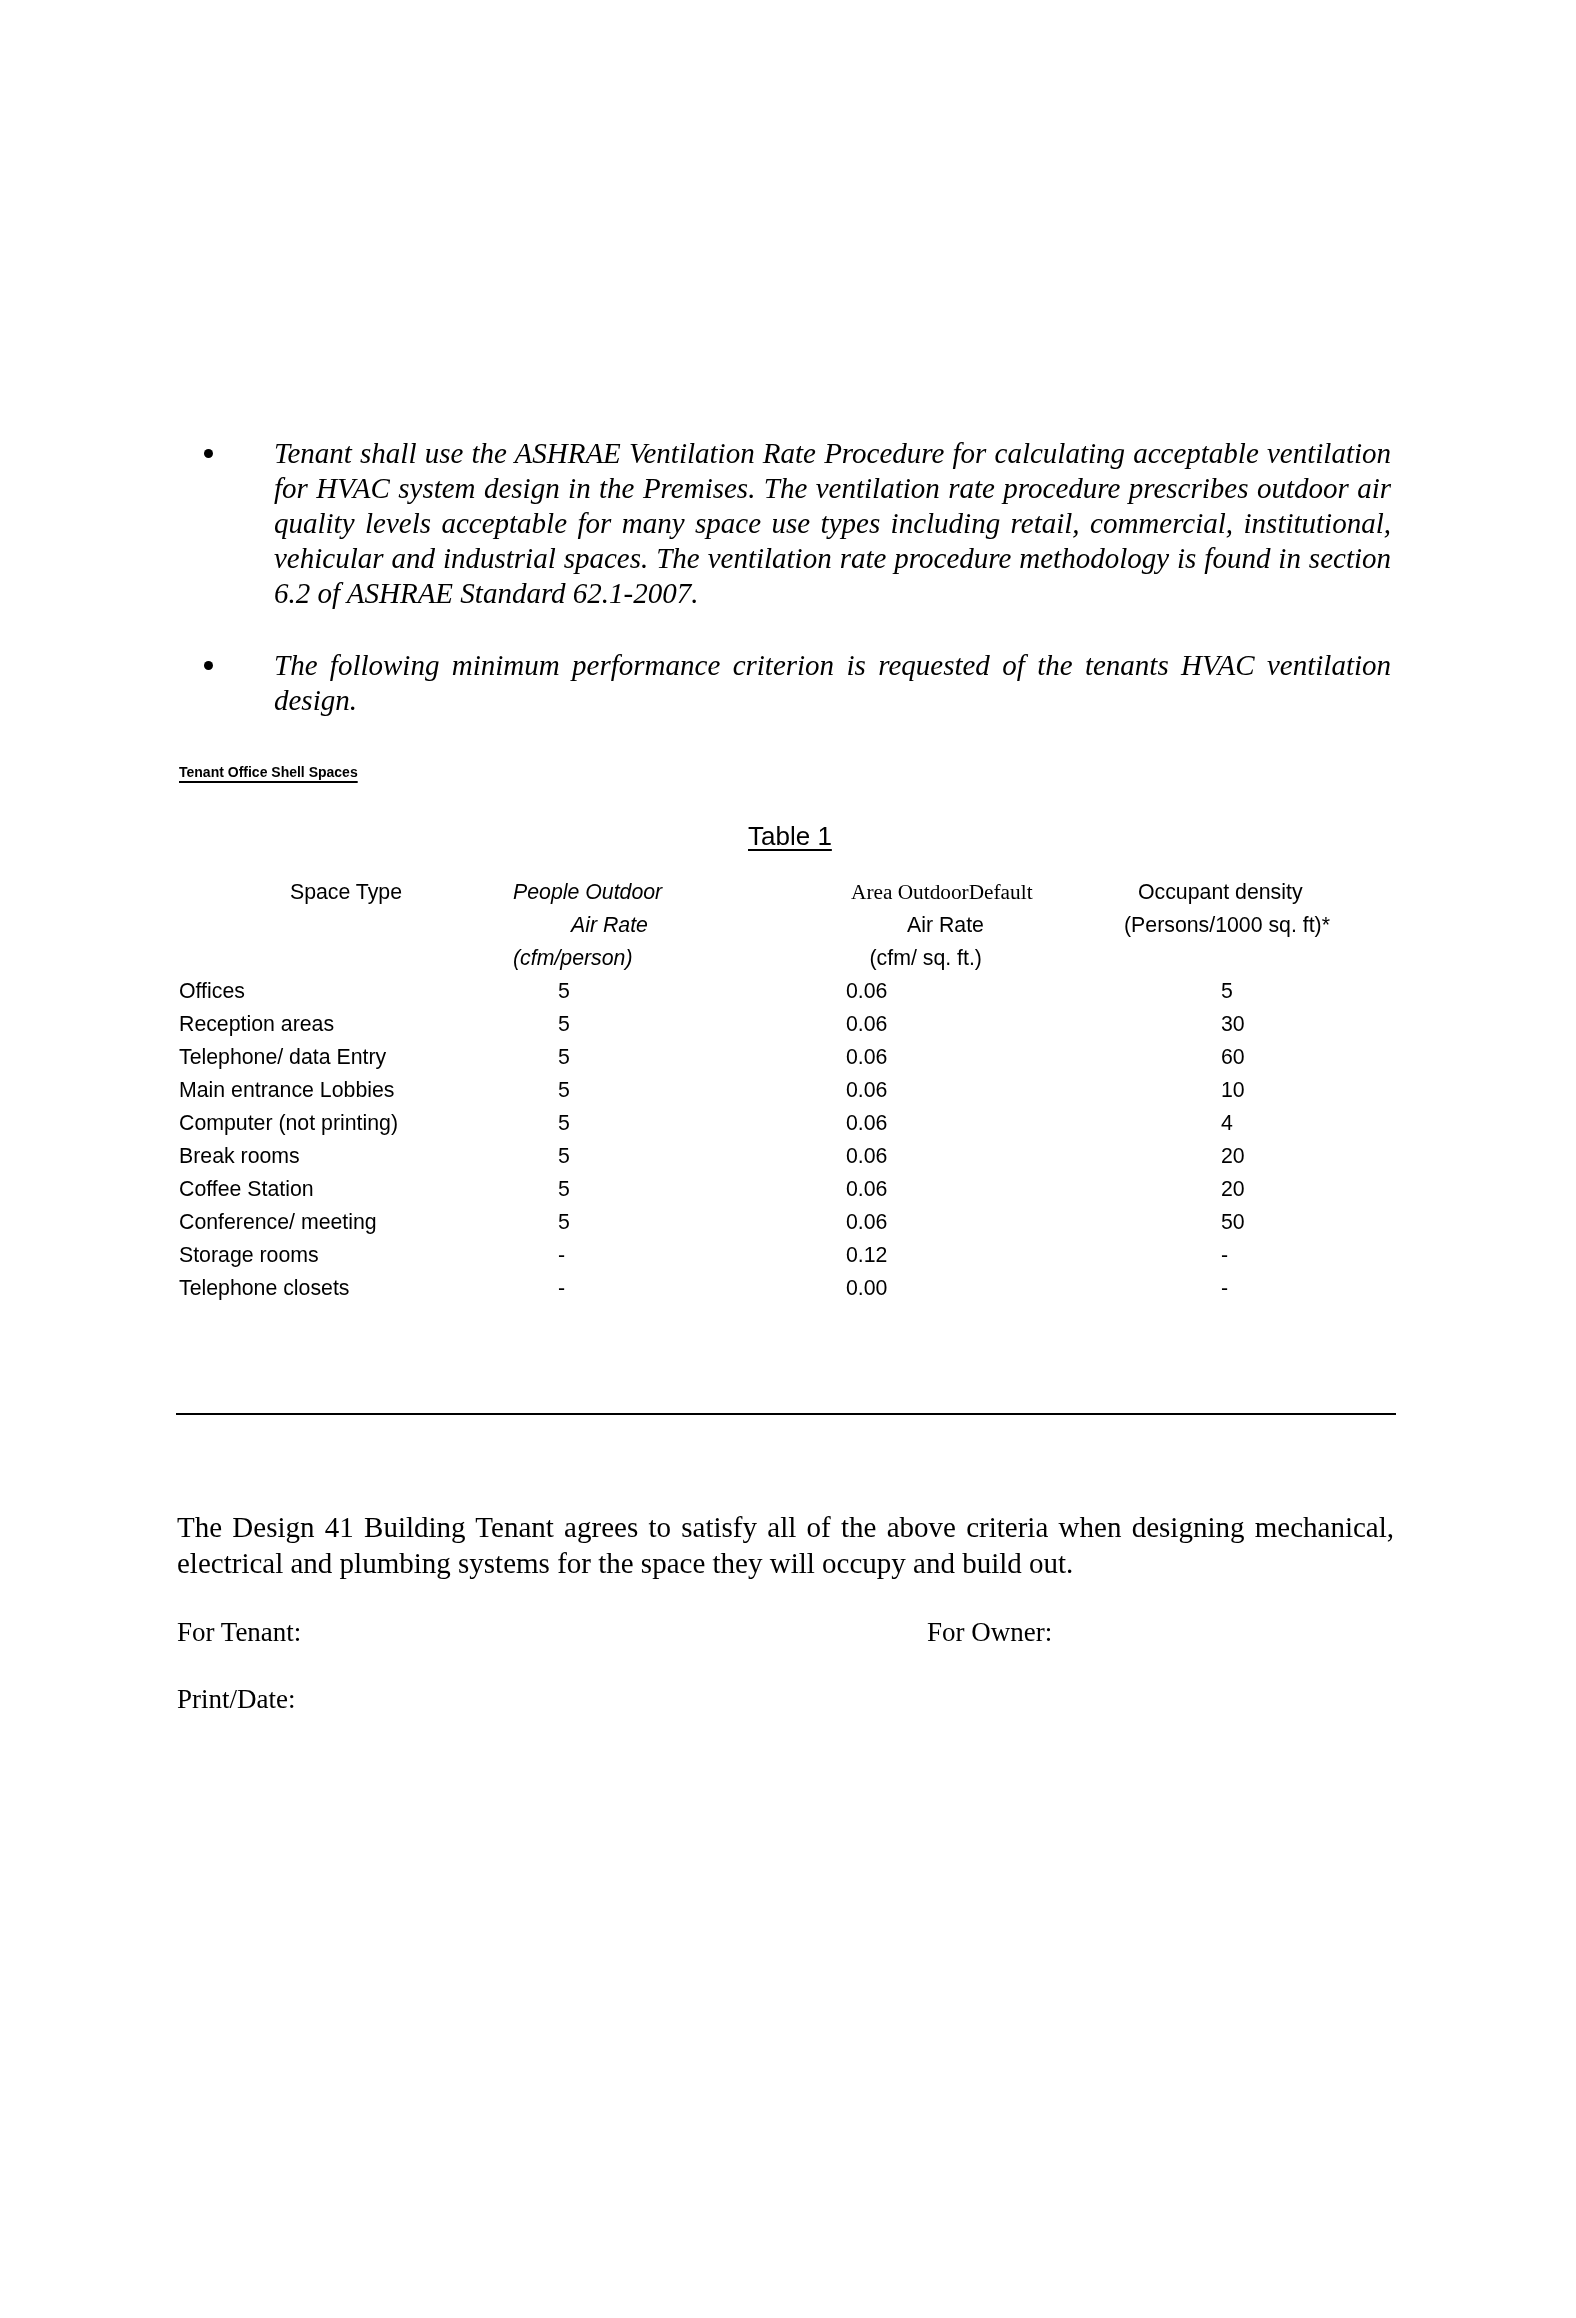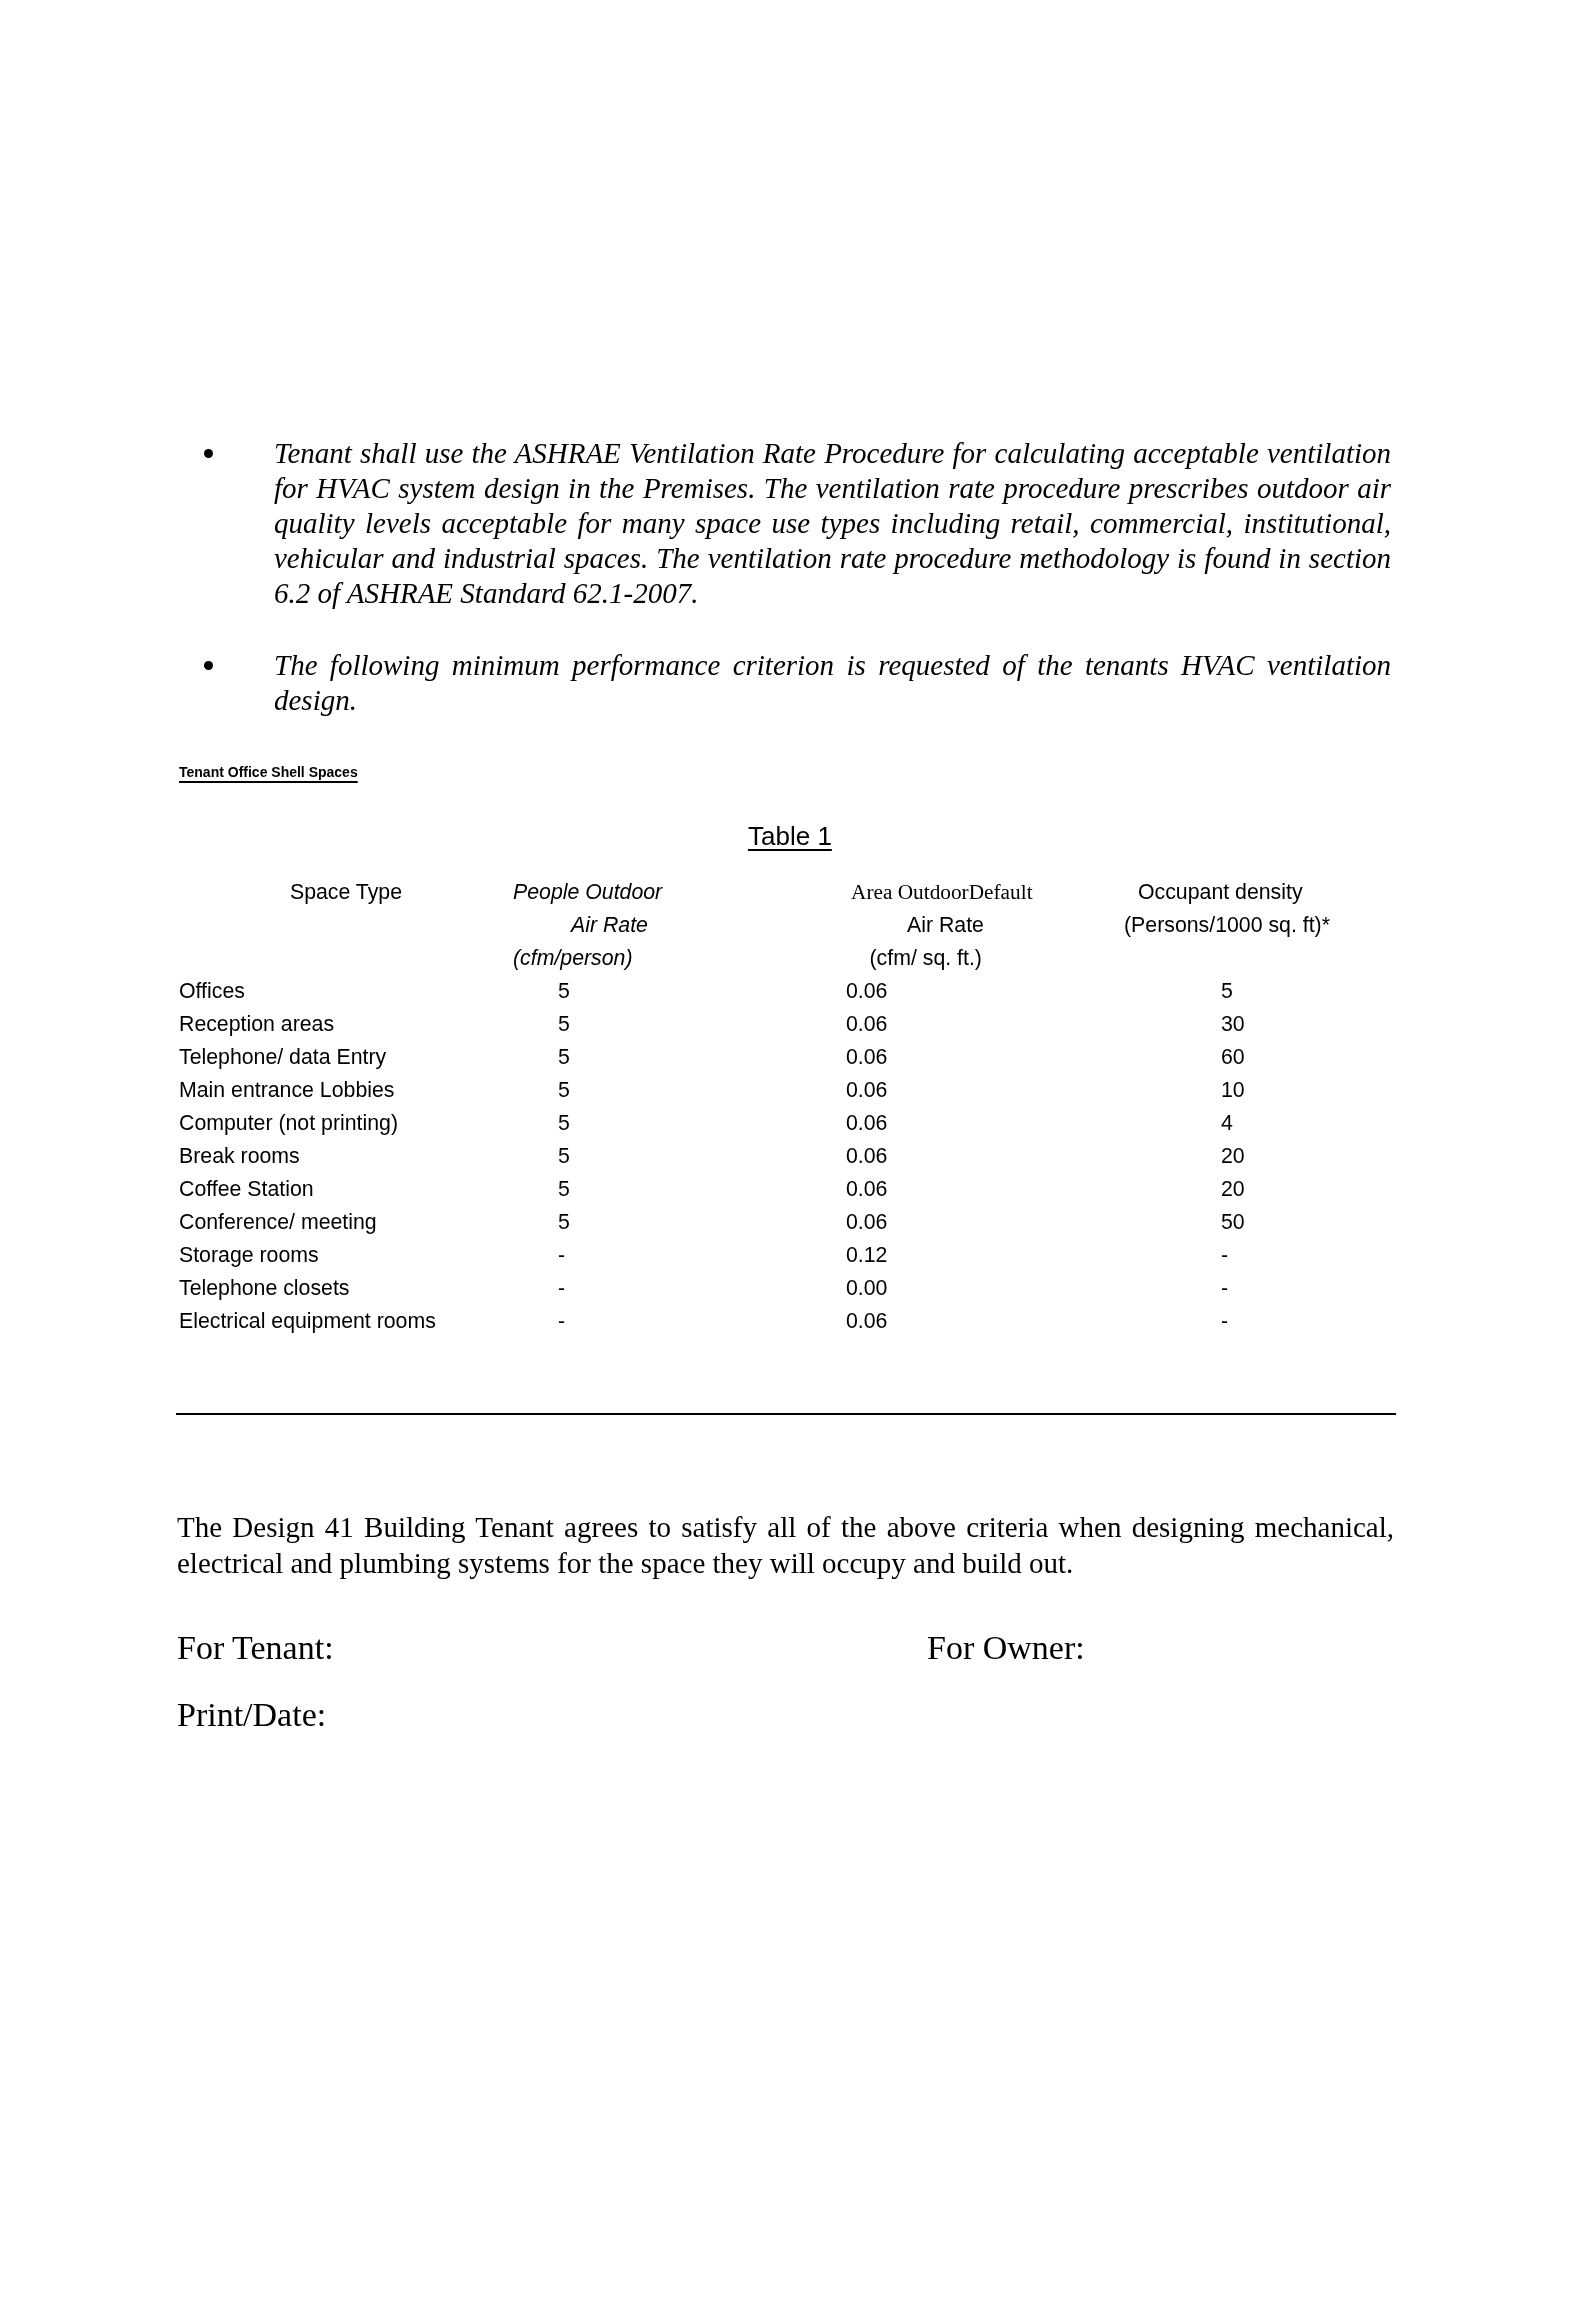--- a/index.html
+++ b/index.html
@@ -33,21 +33,21 @@
   .h-area .l3 { padding-left: 18.5px; }
   .h-area { text-align: left !important; padding-left: 43px !important; }
   .h-density { text-align: left !important; padding-left: 0 !important; }
   .h-density .l1 { padding-left: 14px; }
   .h-density .l2 { padding-left: 0; }
 
   .table-rule { position: absolute; left: 176px; top: 1413px; width: 1220px; height: 2.3px; background: #000; }
 
   .agreement { position: absolute; left: 177px; top: 1509px; width: 1217px; font-size: 29px; line-height: 36px; text-align: justify; text-align-last: left; margin: 0; }
 
-  .sig-label { position: absolute; font-size: 34px; line-height: 36px; margin-top: 16px; }
+  .sig-label { position: absolute; font-size: 27px; line-height: 36px; }
   .sig-tenant { left: 177px; top: 1614px; }
   .sig-owner  { left: 927px; top: 1614px; }
   .sig-print  { left: 177px; top: 1681px; }
 </style>
 </head>
 <body>
 
 <ul class="bullet-list serif">
   <li class="bullet-item">
     <span class="dot"></span>
@@ -139,26 +139,20 @@
         <td class="c-people">-</td>
         <td class="c-area">0.12</td>
         <td class="c-density">-</td>
       </tr>
     <tr>
         <td class="c-space">Telephone closets</td>
         <td class="c-people">-</td>
         <td class="c-area">0.00</td>
         <td class="c-density">-</td>
       </tr>
-    <tr>
-        <td class="c-space">Electrical equipment rooms</td>
-        <td class="c-people">-</td>
-        <td class="c-area">0.06</td>
-        <td class="c-density">-</td>
-      </tr>
   </tbody>
 </table>
 
 <div class="table-rule"></div>
 
 <p class="agreement serif">The Design 41 Building Tenant agrees to satisfy all of the above criteria when designing mechanical, electrical and plumbing systems for the space they will occupy and build out.</p>
 
 <div class="sig-label sig-tenant serif">For Tenant:</div>
 <div class="sig-label sig-owner serif">For Owner:</div>
 <div class="sig-label sig-print serif">Print/Date:</div>

